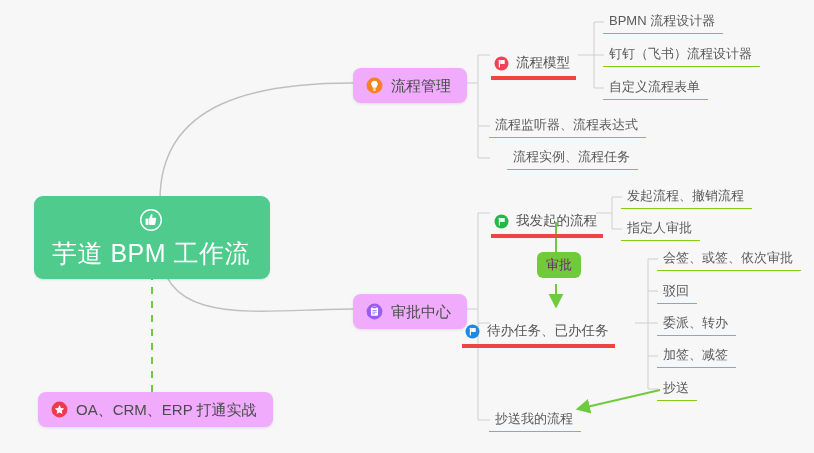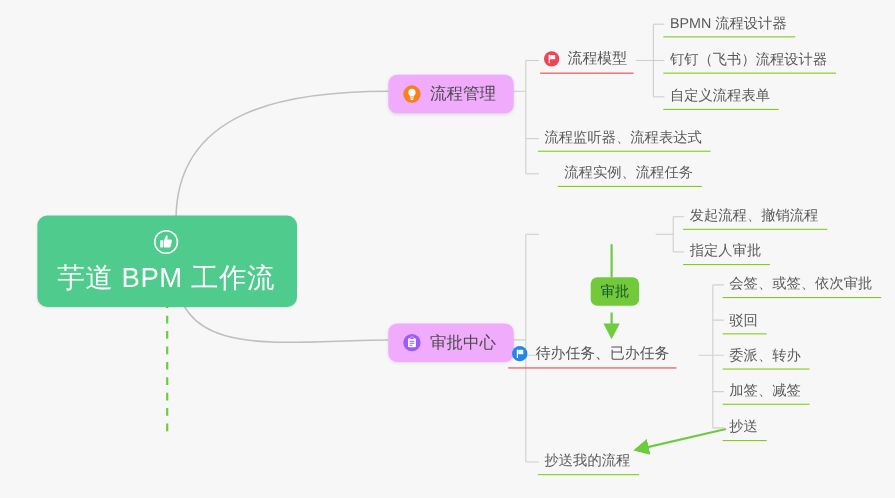--- a/index.html
+++ b/index.html
@@ -64,22 +64,23 @@
     line-height: 1;
   }
 
   
   .topic-node {
     position: absolute;
     display: flex;
     align-items: center;
     gap: 7px;
     padding: 3px 6px 5px 3px;
-    border-bottom: 1px solid #ef4444;
-    white-space: nowrap;
+    border-bottom: 4px solid #ef4444;
+    white-space: nowrap;
+    margin-top: 10px;
   }
   .topic-label {
     font-size: 13.5px;
     color: #555555;
     line-height: 1.1;
   }
 
   
   .leaf-node {
     position: absolute;
@@ -89,21 +90,21 @@
     font-size: 13px;
     color: #5a5a5a;
     line-height: 1.1;
   }
 
   
   .green-tag {
     position: absolute;
     background: #72ca3b;
     border-radius: 6px;
-    color: #14532d;
+    color: #701a75;
     font-size: 13px;
     padding: 6px 9px 7px 9px;
     line-height: 1;
     white-space: nowrap;
     text-align: center;
   }
 
   
   .icon {
     display: inline-flex;
@@ -214,20 +215,30 @@
     <span class="icon">
       <svg width="15" height="15" viewBox="0 0 20 20">
         <circle cx="10" cy="10" r="9.3" fill="#f04356"></circle>
         <rect x="6.4" y="4.9" width="1.5" height="10.4" rx="0.7" fill="#ffffff"></rect>
         <path d="M8.2 5.4 L14.3 5.4 L14.3 10.6 L8.2 10.6 Z" fill="#ffffff"></path>
       </svg>
     </span>
     <span class="topic-label">流程模型</span>
   </div>
 
+  <div class="topic-node" style="left:491px; top:201px;">
+    <span class="icon">
+      <svg width="15" height="15" viewBox="0 0 20 20">
+        <circle cx="10" cy="10" r="9.3" fill="#21ba45"></circle>
+        <rect x="6.4" y="4.9" width="1.5" height="10.4" rx="0.7" fill="#ffffff"></rect>
+        <path d="M8.2 5.4 L14.3 5.4 L14.3 10.6 L8.2 10.6 Z" fill="#ffffff"></path>
+      </svg>
+    </span>
+    <span class="topic-label">我发起的流程</span>
+  </div>
 
   <div class="topic-node" style="left:462px; top:311px;">
     <span class="icon">
       <svg width="15" height="15" viewBox="0 0 20 20">
         <circle cx="10" cy="10" r="9.3" fill="#1e88e5"></circle>
         <rect x="6.4" y="4.9" width="1.5" height="10.4" rx="0.7" fill="#ffffff"></rect>
         <path d="M8.2 5.4 L14.3 5.4 L14.3 10.6 L8.2 10.6 Z" fill="#ffffff"></path>
       </svg>
     </span>
     <span class="topic-label">待办任务、已办任务</span>
@@ -246,14 +257,23 @@
   <div class="leaf-node" style="left:657px; top:248px;">会签、或签、依次审批</div>
   <div class="leaf-node" style="left:657px; top:281px;">驳回</div>
   <div class="leaf-node" style="left:657px; top:313px;">委派、转办</div>
   <div class="leaf-node" style="left:657px; top:345px;">加签、减签</div>
   <div class="leaf-node" style="left:657px; top:378px;">抄送</div>
 
   <div class="leaf-node" style="left:489px; top:409px;">抄送我的流程</div>
 
   <div class="green-tag" style="left:537px; top:252px;">审批</div>
 
+  <div class="card-node" style="left:38px; top:392px;">
+    <span class="icon">
+      <svg width="17" height="17" viewBox="0 0 20 20">
+        <circle cx="10" cy="10" r="9.3" fill="#f0394d"></circle>
+        <path d="M10 4.6 L11.68 8.15 L15.5 8.68 L12.72 11.42 L13.4 15.2 L10 13.4 L6.6 15.2 L7.28 11.42 L4.5 8.68 L8.32 8.15 Z" fill="#ffffff"></path>
+      </svg>
+    </span>
+    <span class="card-label">OA、CRM、ERP 打通实战</span>
+  </div>
 
 </div>
 
 </body></html>

